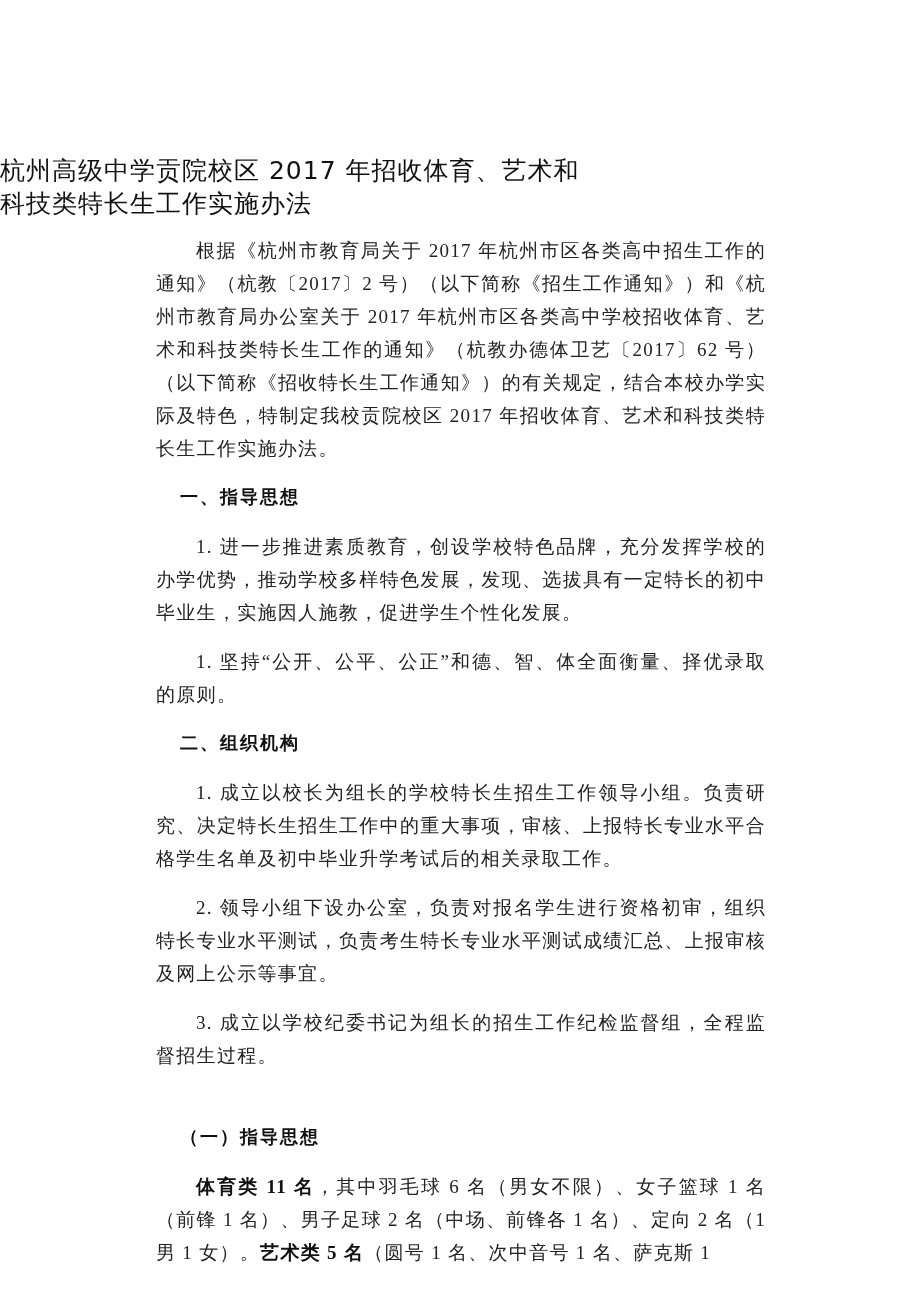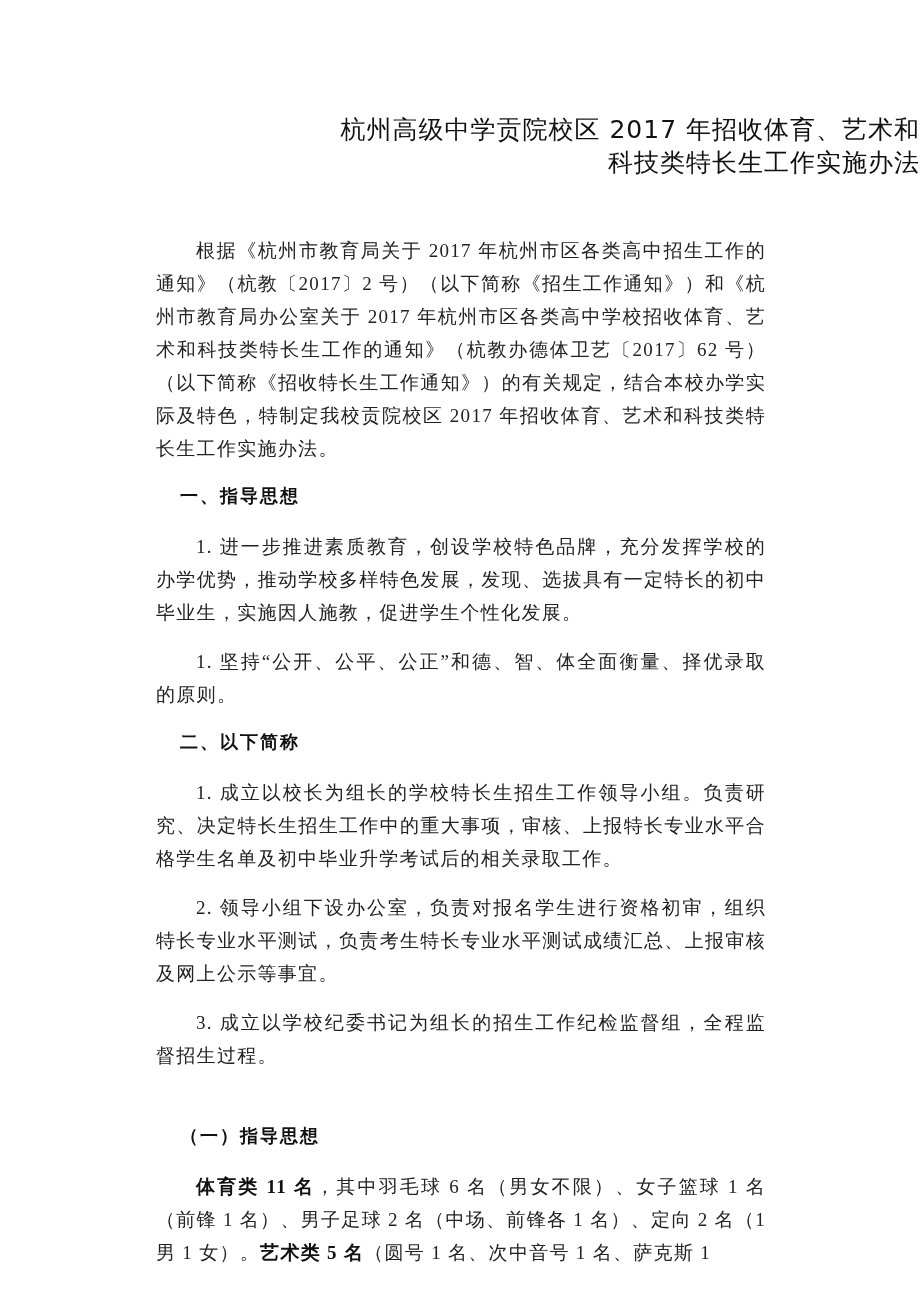--- a/index.html
+++ b/index.html
@@ -18,25 +18,26 @@
     position: absolute;
     left: 0; top: 0;
     width: 920px;
     height: 1302px;
     background: #ffffff;
   }
   .title {
     position: absolute;
     left: 0;
     width: 920px;
-    text-align: right;
+    text-align: left;
     font-family: "DejaVu Sans", "Liberation Sans", sans-serif;
     font-size: 25px;
     letter-spacing: 1px;
     color: #111;
+    margin-top: 41px;
   }
   .title.l1 { top: 113px; }
   .title.l2 { top: 146px; }
 
   .body-text {
     position: absolute;
     left: 140px;
     width: 642px;
     font-family: "Liberation Serif", "DejaVu Serif", serif;
     font-size: 19px;
@@ -47,21 +48,21 @@
     letter-spacing: 1.3px;
   }
   .para {
     margin: 16px;
     text-indent: 40px;
   }
   .heading {
     margin: 0;
     padding-left: 40px;
     font-weight: bold;
-    font-family: Liberation Mono, monospace;
+    font-family: Liberation Serif, serif;
     font-size: 18px;
     letter-spacing: 2px;
     color: #111;
   }
   .spacer { height: 33px; }
   .b { font-weight: bold; color: #111; }
 </style>
 </head>
 <body>
 
@@ -70,21 +71,21 @@
   <div class="title l1">杭州高级中学贡院校区 2017 年招收体育、艺术和</div>
   <div class="title l2">科技类特长生工作实施办法</div>
 
   <div class="body-text" style="top:218px;">
     <p class="para">根据《杭州市教育局关于 2017 年杭州市区各类高中招生工作的通知》（杭教〔2017〕2 号）（以下简称《招生工作通知》）和《杭州市教育局办公室关于 2017 年杭州市区各类高中学校招收体育、艺术和科技类特长生工作的通知》（杭教办德体卫艺〔2017〕62 号）（以下简称《招收特长生工作通知》）的有关规定，结合本校办学实际及特色，特制定我校贡院校区 2017 年招收体育、艺术和科技类特长生工作实施办法。</p>
 
     <p class="heading">一、指导思想</p>
     <p class="para">1. 进一步推进素质教育，创设学校特色品牌，充分发挥学校的办学优势，推动学校多样特色发展，发现、选拔具有一定特长的初中毕业生，实施因人施教，促进学生个性化发展。</p>
     <p class="para">1. 坚持“公开、公平、公正”和德、智、体全面衡量、择优录取的原则。</p>
 
-    <p class="heading">二、以下简称</p>
+    <p class="heading">二、组织机构</p>
     <p class="para">1. 成立以校长为组长的学校特长生招生工作领导小组。负责研究、决定特长生招生工作中的重大事项，审核、上报特长专业水平合格学生名单及初中毕业升学考试后的相关录取工作。</p>
     <p class="para">2. 领导小组下设办公室，负责对报名学生进行资格初审，组织特长专业水平测试，负责考生特长专业水平测试成绩汇总、上报审核及网上公示等事宜。</p>
     <p class="para">3. 成立以学校纪委书记为组长的招生工作纪检监督组，全程监督招生过程。</p>
 
     <div class="spacer"></div>
 
     <p class="heading">（一）指导思想</p>
     <p class="para"><span class="b">体育类 11 名</span><span>，其中羽毛球 6 名（男女不限）、女子篮球 1 名（前锋 1 名）、男子足球 2 名（中场、前锋各 1 名）、定向 2 名（1 男 1 女）。</span><span class="b">艺术类 5 名</span><span>（圆号 1 名、次中音号 1 名、萨克斯 1</span></p>
   </div>
 

